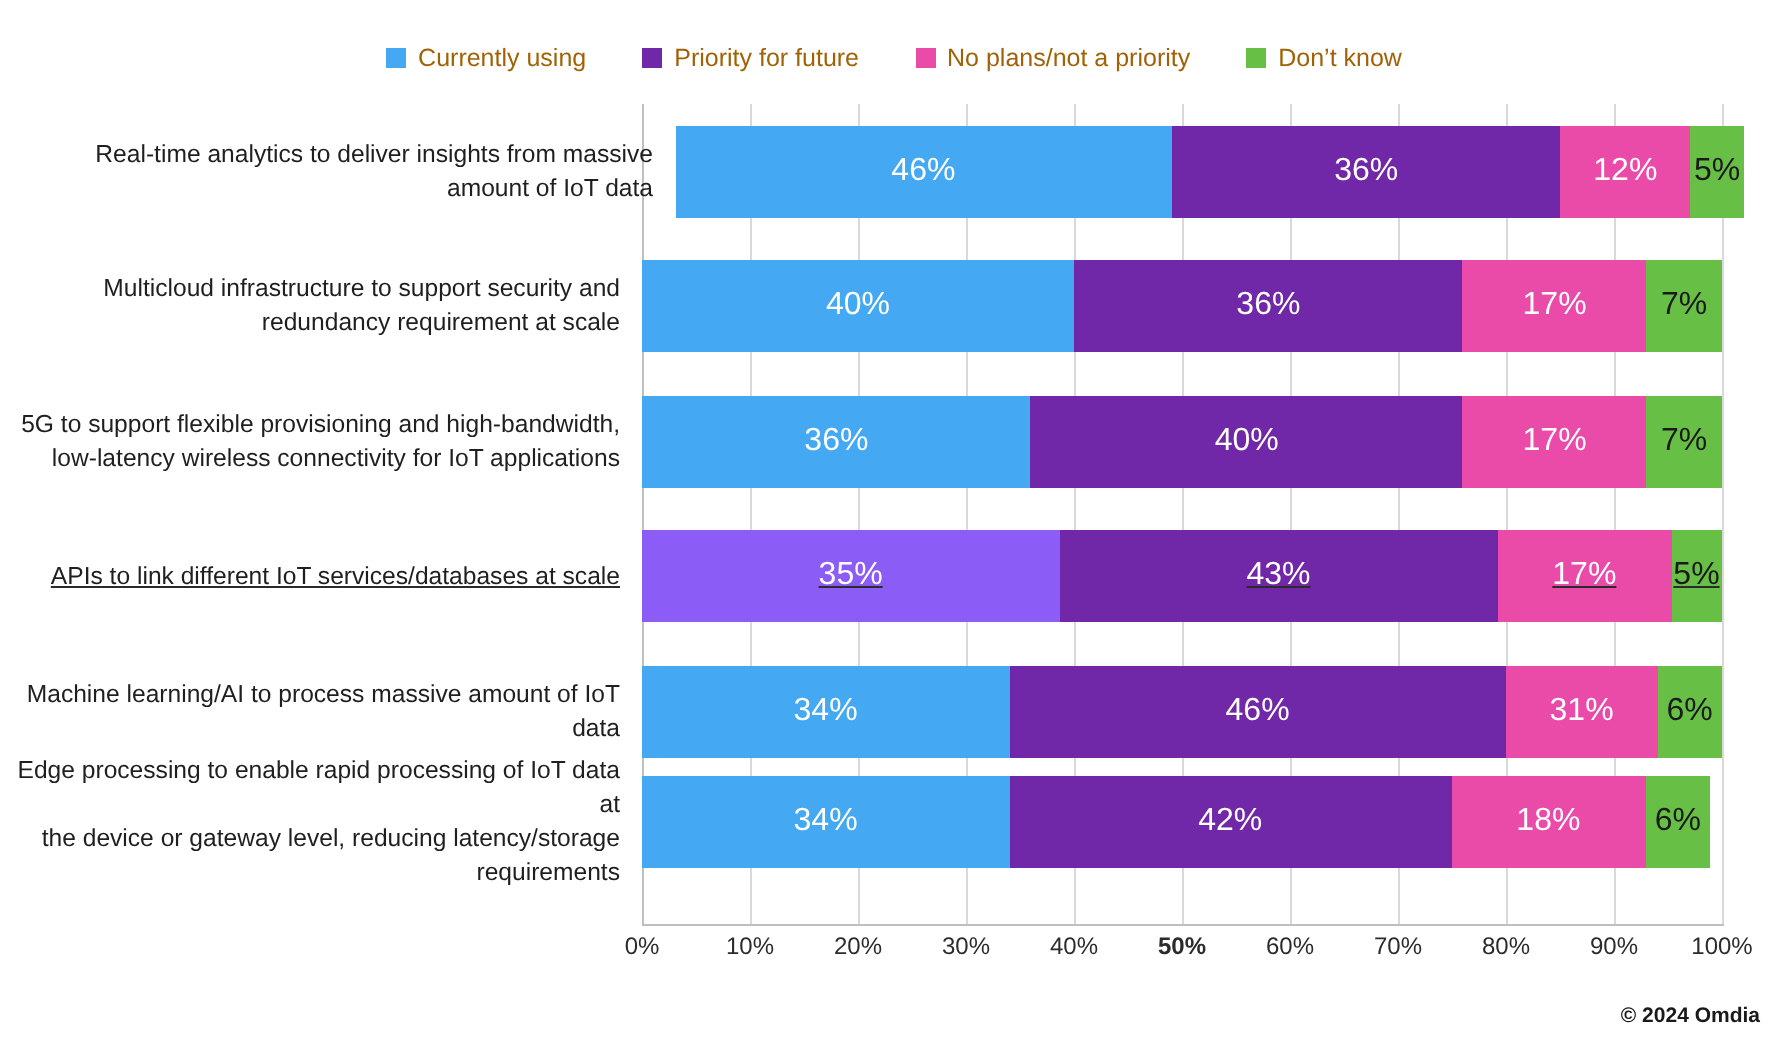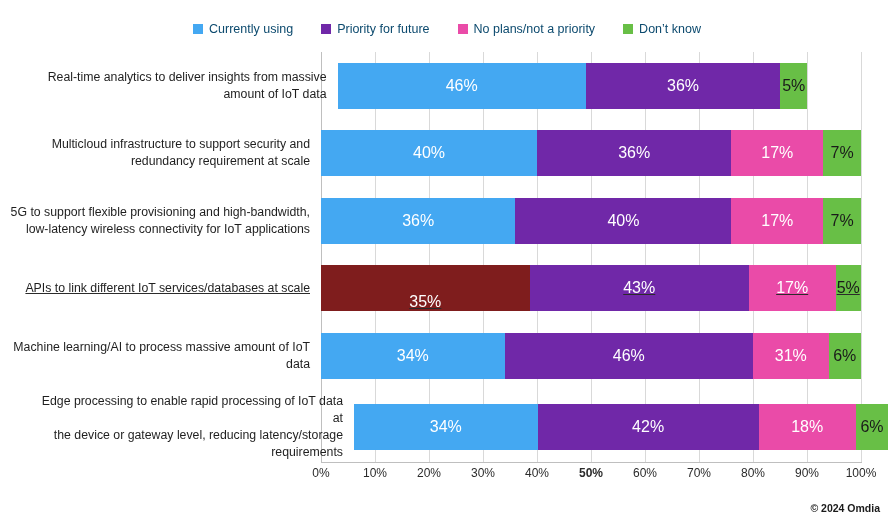--- a/index.html
+++ b/index.html
@@ -25,21 +25,21 @@
     display: flex;
     justify-content: center;
     align-items: center;
     gap: 28px;
   }
   .legend-item {
     display: flex;
     align-items: center;
     gap: 6px;
     font-size: 12.5px;
-    color: #0c4a6e;
+    color: #a16207;
     white-space: nowrap;
     text-align: center;
   }
   .legend-swatch {
     width: 10px;
     height: 10px;
     flex: 0 0 10px;
     display: inline-block;
   }
 
@@ -203,20 +203,23 @@
   <div id="rows">
       <div class="row" style="top: 0px; justify-content: center;">
         <div class="row-label">Real-time analytics to deliver insights from massive<br>amount of IoT data</div>
         <div class="row-bar">
           <div class="seg" style="width: 248.4px; background: rgb(68, 168, 242);">
             <span>46%</span>
           </div>
           <div class="seg" style="width: 194.4px; background: rgb(112, 40, 168);">
             <span>36%</span>
           </div>
+          <div class="seg" style="width: 64.8px; background: rgb(234, 75, 168);">
+            <span>12%</span>
+          </div>
           <div class="seg dark-text" style="width: 27px; background: rgb(104, 191, 70);">
             <span>5%</span>
           </div>
         </div>
       </div>
       <div class="row" style="top: 67.5px;">
         <div class="row-label">Multicloud infrastructure to support security and<br>redundancy requirement at scale</div>
         <div class="row-bar">
           <div class="seg" style="width: 216px; background: rgb(68, 168, 242);">
             <span>40%</span>
@@ -245,21 +248,21 @@
             <span>17%</span>
           </div>
           <div class="seg dark-text" style="width: 37.8px; background: rgb(104, 191, 70);">
             <span>7%</span>
           </div>
         </div>
       </div>
       <div class="row" style="top: 202.5px; text-decoration: underline;">
         <div class="row-label">APIs to link different IoT services/databases at scale</div>
         <div class="row-bar">
-          <div class="seg" style="width: 221px; background: #7f1d1d; align-items: flex-end;">
+          <div class="seg" style="width: 221px; background: #8b5cf6;">
             <span>35%</span>
           </div>
           <div class="seg" style="width: 232.2px; background: rgb(112, 40, 168);">
             <span>43%</span>
           </div>
           <div class="seg" style="width: 91.8px; background: rgb(234, 75, 168);">
             <span>17%</span>
           </div>
           <div class="seg dark-text" style="width: 27px; background: rgb(104, 191, 70);">
             <span>5%</span>
@@ -276,21 +279,21 @@
             <span>46%</span>
           </div>
           <div class="seg" style="width: 75.6px; background: rgb(234, 75, 168);">
             <span>31%</span>
           </div>
           <div class="seg dark-text" style="width: 32.4px; background: rgb(104, 191, 70);">
             <span>6%</span>
           </div>
         </div>
       </div>
-      <div class="row" style="top: 341px; justify-content: flex-end;">
+      <div class="row" style="top: 325px;">
         <div class="row-label">Edge processing to enable rapid processing of IoT data at<br>the device or gateway level, reducing latency/storage<br>requirements</div>
         <div class="row-bar">
           <div class="seg" style="width: 183.6px; background: rgb(68, 168, 242);">
             <span>34%</span>
           </div>
           <div class="seg" style="width: 221px; background: rgb(112, 40, 168);">
             <span>42%</span>
           </div>
           <div class="seg" style="width: 97.2px; background: rgb(234, 75, 168);">
             <span>18%</span>

